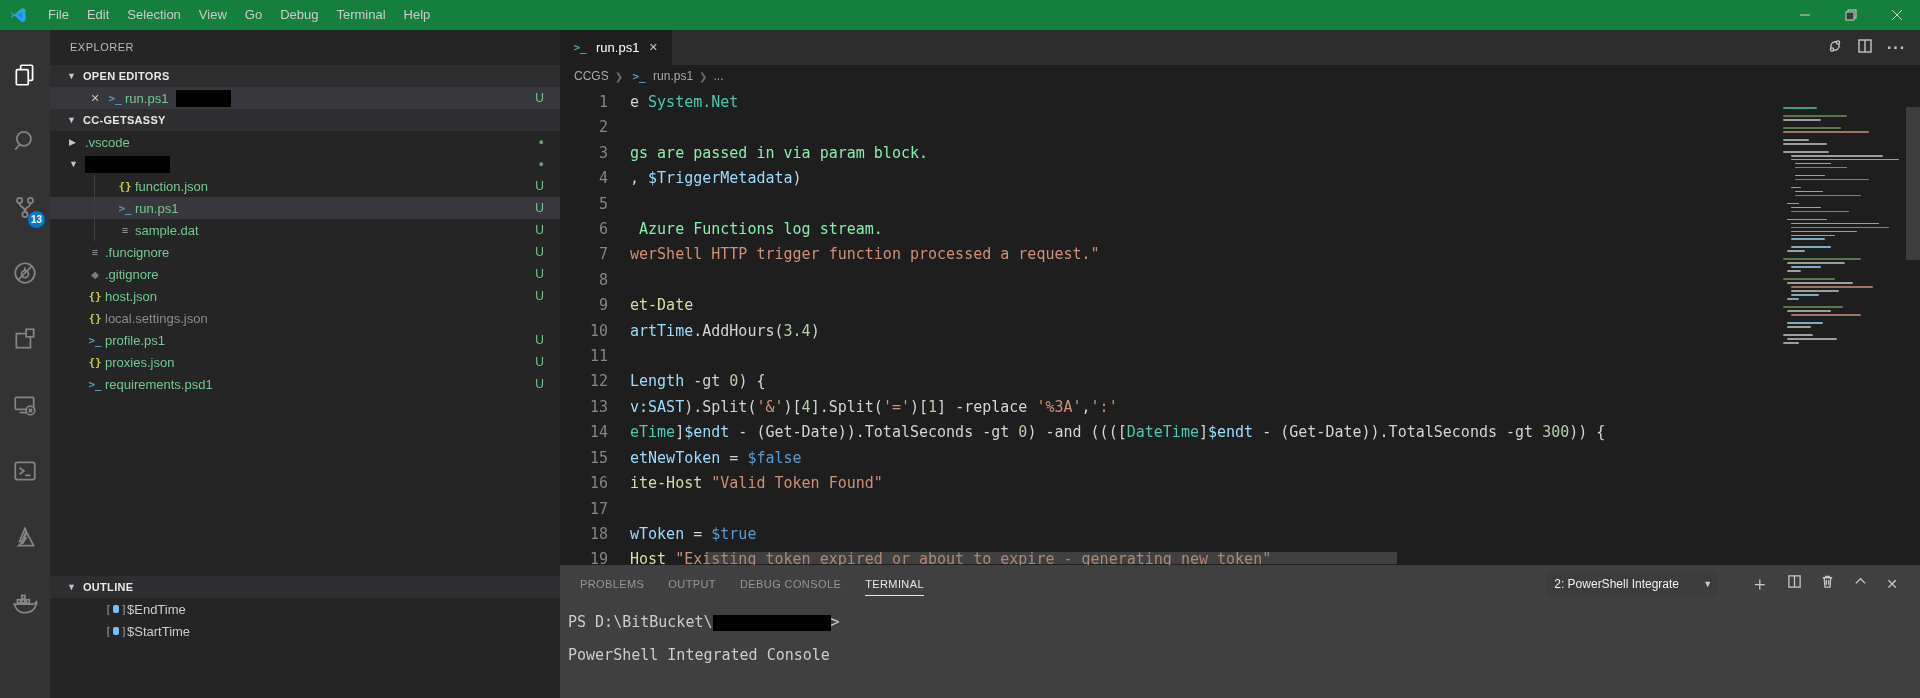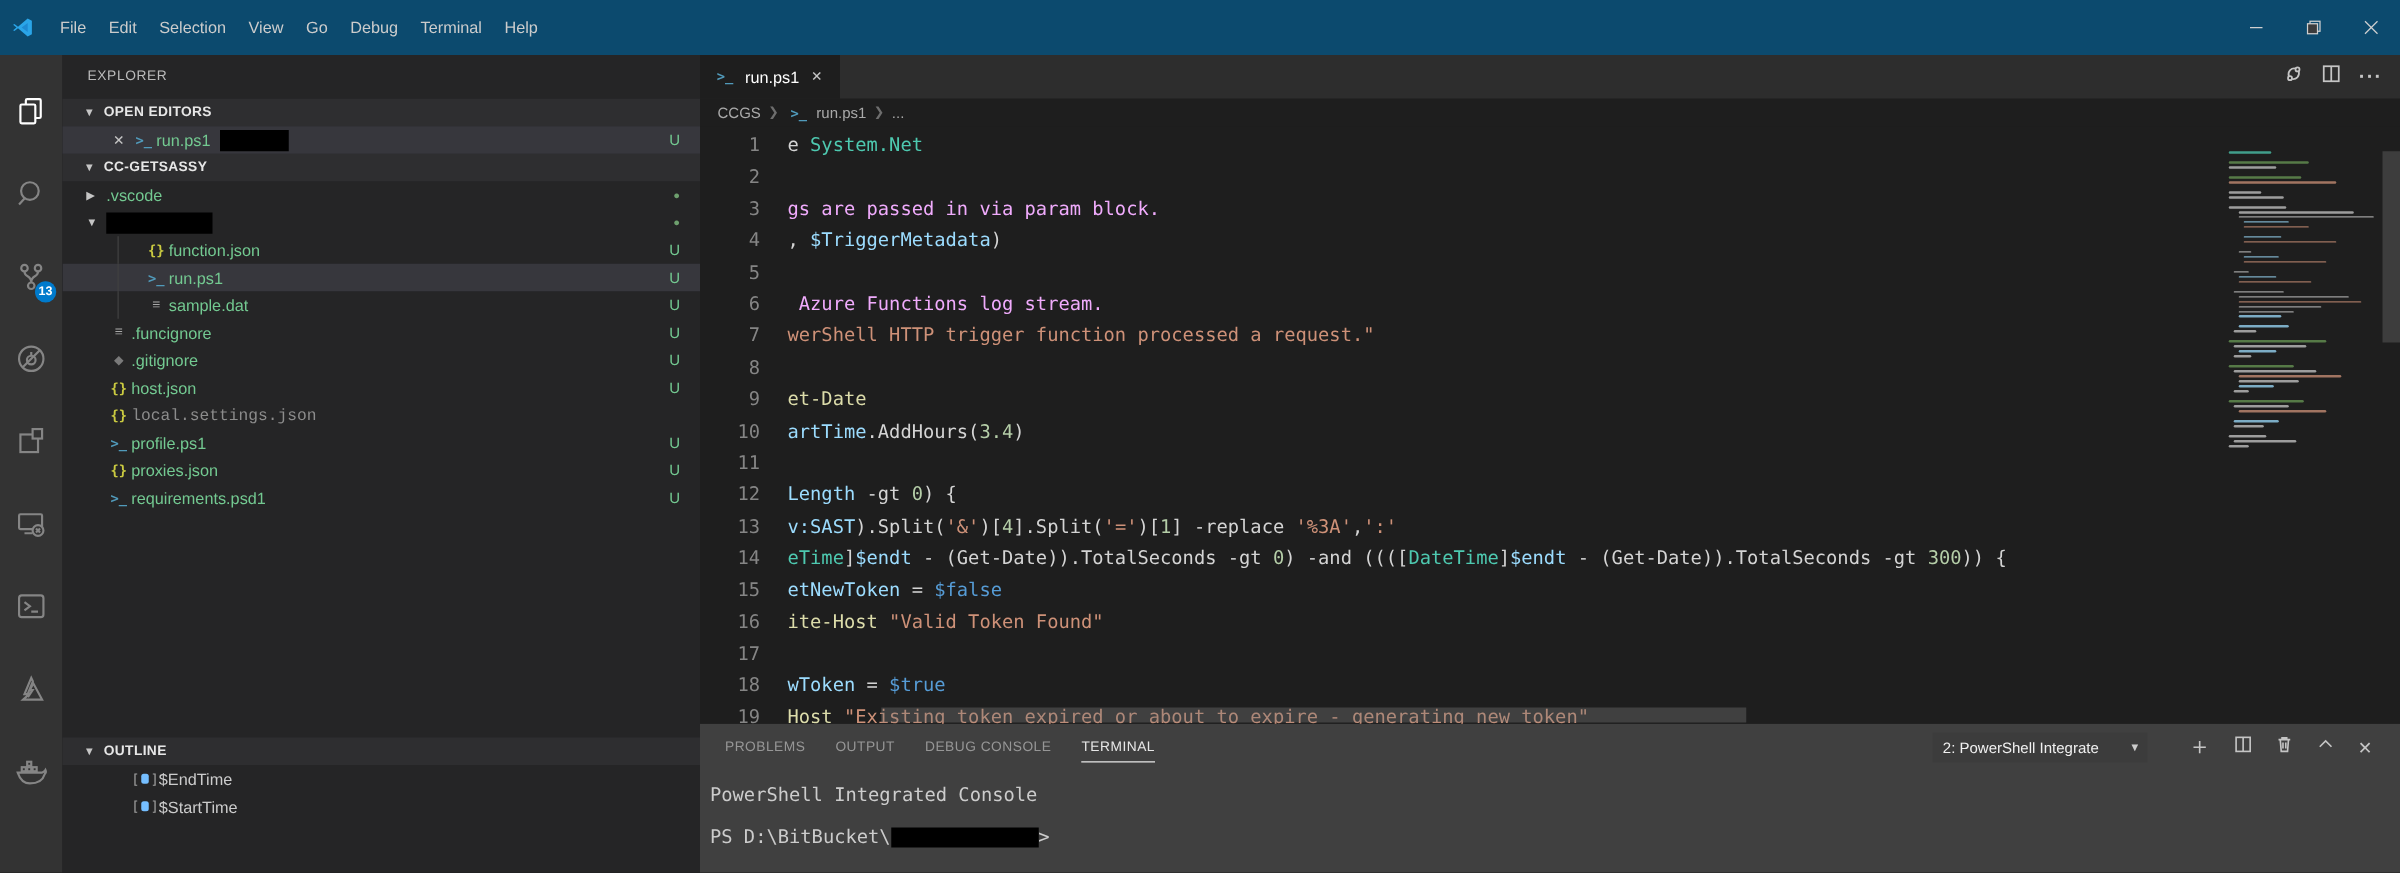--- a/index.html
+++ b/index.html
@@ -1,20 +1,20 @@
 <!DOCTYPE html>
 <html><head>
 <meta charset="utf-8">
 <style>
   * { margin:0; padding:0; box-sizing:border-box; }
   html,body { width:1920px; height:698px; overflow:hidden; background:#1e1e1e;
     font-family:"Liberation Sans", sans-serif; }
 
   
-  .titlebar { height:44px; background:#0c4a6e; display:flex; align-items:center;
+  .titlebar { height:30px; background:#15803d; display:flex; align-items:center;
     position:relative; color:#cccccc; font-size:13px; }
   .vs-logo { width:18px; height:18px; margin:0 12px 0 9px; flex:0 0 auto; }
   .menu-item { padding:0 9px; height:30px; line-height:30px; cursor:default; }
   .win-title { position:absolute; left:0; right:0; text-align:center; font-size:13px;
     color:#cccccc; pointer-events:none; }
   .win-controls { margin-left:auto; display:flex; height:30px; }
   .win-btn { width:46px; height:30px; display:flex; align-items:center; justify-content:center;
     color:#d0d0d0; font-size:13px; }
   .redact { display:inline-block; background:#000; vertical-align:middle; }
 
@@ -36,21 +36,21 @@
   .sidebar { width:510px; background:#252526; color:#cccccc; flex:0 0 auto; position:relative;
     font-size:13px; display:flex; flex-direction:column; }
   .sb-title { height:35px; line-height:35px; padding-left:20px; font-size:11px; color:#bbbbbb;
     letter-spacing:0.5px; }
   .sb-section-header { height:22px; background:#2e2e30; display:flex; align-items:center;
     font-size:11px; font-weight:bold; color:#e7e7e7; padding-left:17px; letter-spacing:0.3px; }
   .twistie { display:inline-block; width:16px; color:#c5c5c5; font-size:9px; }
   .row { height:22px; display:flex; align-items:center; position:relative; }
   .row.selected { background:#37373d; }
   .row .label { color:#73c991; }
-  .row.muted .label { color:#8c8c8c;font-family:Liberation Mono, monospace; }
+  .row.muted .label { color:#8c8c8c; }
   .row .badge { position:absolute; right:16px; color:#73c991; font-size:12px; }
   .row .dot { position:absolute; right:16px; color:#6ea06e; font-size:9px; }
   .fi { width:20px; display:inline-flex; justify-content:center; font-size:11px; flex:0 0 auto; }
   .fi-ps { color:#519aba; font-weight:bold; font-size:11px; font-family:"DejaVu Sans Mono",monospace; }
   .fi-json { color:#cbcb41; font-weight:bold; font-family:"DejaVu Sans Mono",monospace; }
   .fi-list { color:#a8a8a8; }
   .fi-git { color:#7a7a7a; font-size:10px; }
   .close-x { width:20px; color:#c5c5c5; font-size:11px; text-align:center; }
   .depth1 { padding-left:65px; }
   .depth0 { padding-left:35px; }
@@ -77,21 +77,21 @@
     padding-left:14px; color:#a9a9a9; font-size:12px; gap:4px; }
   .crumb-sep { color:#6e6e6e; font-size:10px; padding:0 2px; }
 
   .code-wrap { flex:1 1 auto; position:relative; background:#1e1e1e; overflow:hidden; }
   .code-lines { position:absolute; top:3px; left:0; right:137px;
     font-family:"DejaVu Sans Mono", monospace; font-size:15px; line-height:25.4px;
     white-space:pre; }
   .cl { display:flex; }
   .ln { width:48px; text-align:right; color:#858585; flex:0 0 auto; padding-right:0; }
   .lc { padding-left:22px; color:#d4d4d4; }
-  .tk-fg{color:#d4d4d4} .tk-comment{color:#f0abfc} .tk-str{color:#ce9178}
+  .tk-fg{color:#d4d4d4} .tk-comment{color:#86efac} .tk-str{color:#ce9178}
   .tk-type{color:#4ec9b0} .tk-var{color:#9cdcfe} .tk-kw{color:#569cd6}
   .tk-func{color:#dcdcaa} .tk-num{color:#b5cea8}
 
   .minimap { position:absolute; top:20px; right:18px; width:119px; }
   .mm-line { height:1.7px; margin-bottom:2.3px; opacity:0.75; border-radius:1px; }
   .vscroll { position:absolute; right:0; top:20px; width:14px; height:153px;
     background:rgba(121,121,121,0.35); }
   .hscroll { position:absolute; left:145px; bottom:1px; width:692px; height:12px;
     background:rgba(121,121,121,0.38); }
 
@@ -501,18 +501,18 @@
           <span><svg viewBox="0 0 16 16">
                 <path d="M3 4 h10 M6 4 v-1.5 h4 V4 M4.5 4 l0.8 10 h5.4 l0.8 -10 M6.8 6.5 v5 M9.2 6.5 v5"></path>
               </svg></span>
           <span><svg viewBox="0 0 16 16">
                 <polyline points="3,10 8,5 13,10"></polyline>
               </svg></span>
           <span class="x-glyph">✕</span>
         </div>
       </div>
       <div class="terminal-body">
+        <div class="term-line"><span>PS D:\BitBucket\</span><span class="redact" style="width:118px;height:16px;"></span><span>&gt;</span></div>
         <div class="term-line">PowerShell Integrated Console</div>
-        <div class="term-line"><span>PS D:\BitBucket\</span><span class="redact" style="width:118px;height:16px;"></span><span>&gt;</span></div>
       </div>
     </div>
   </div>
 </div>
 
 </body></html>

